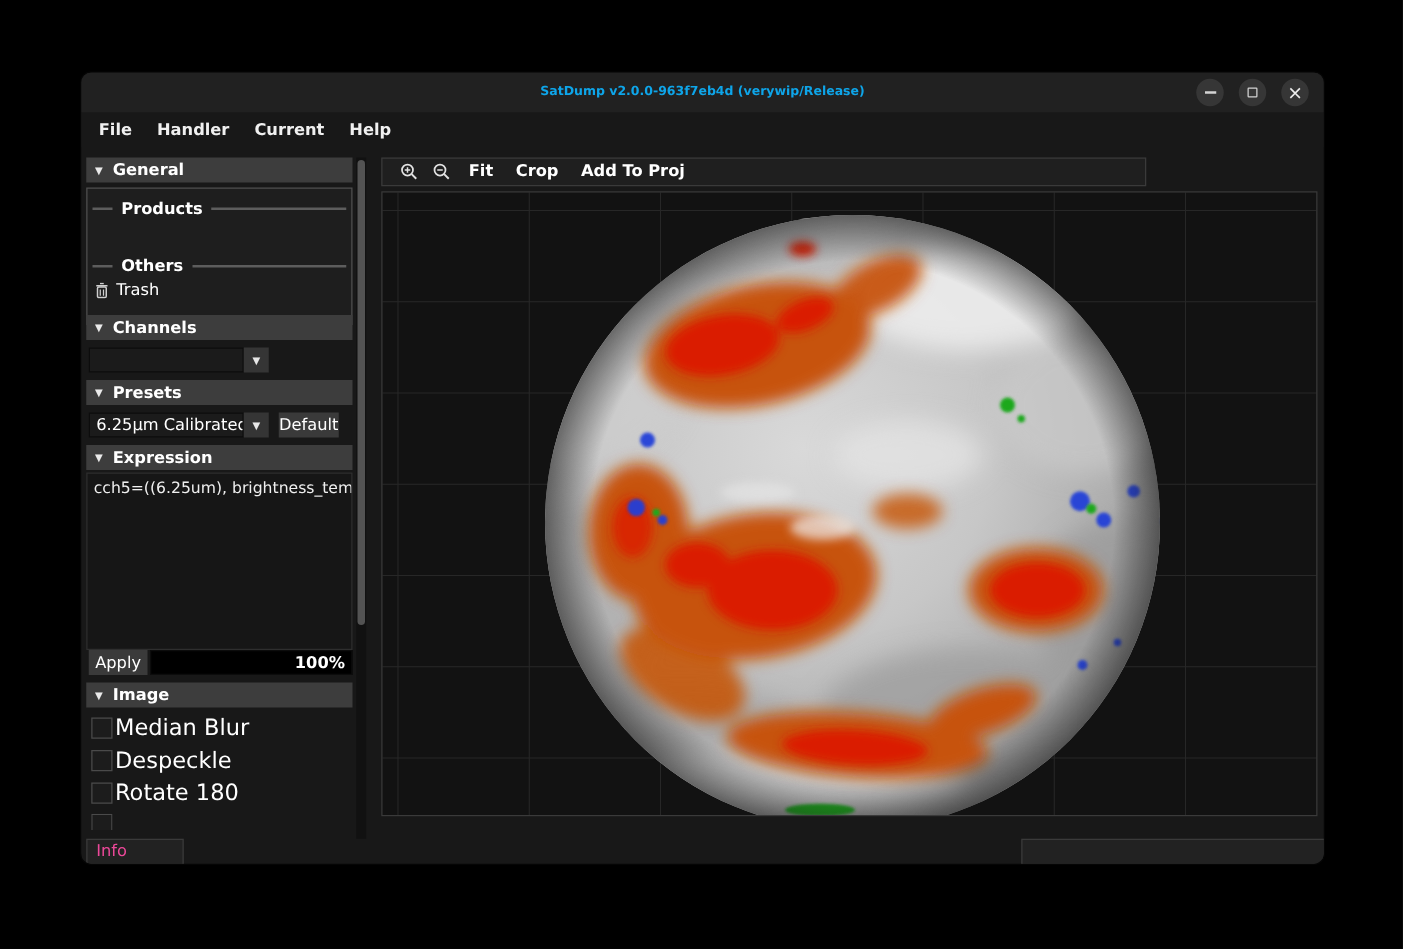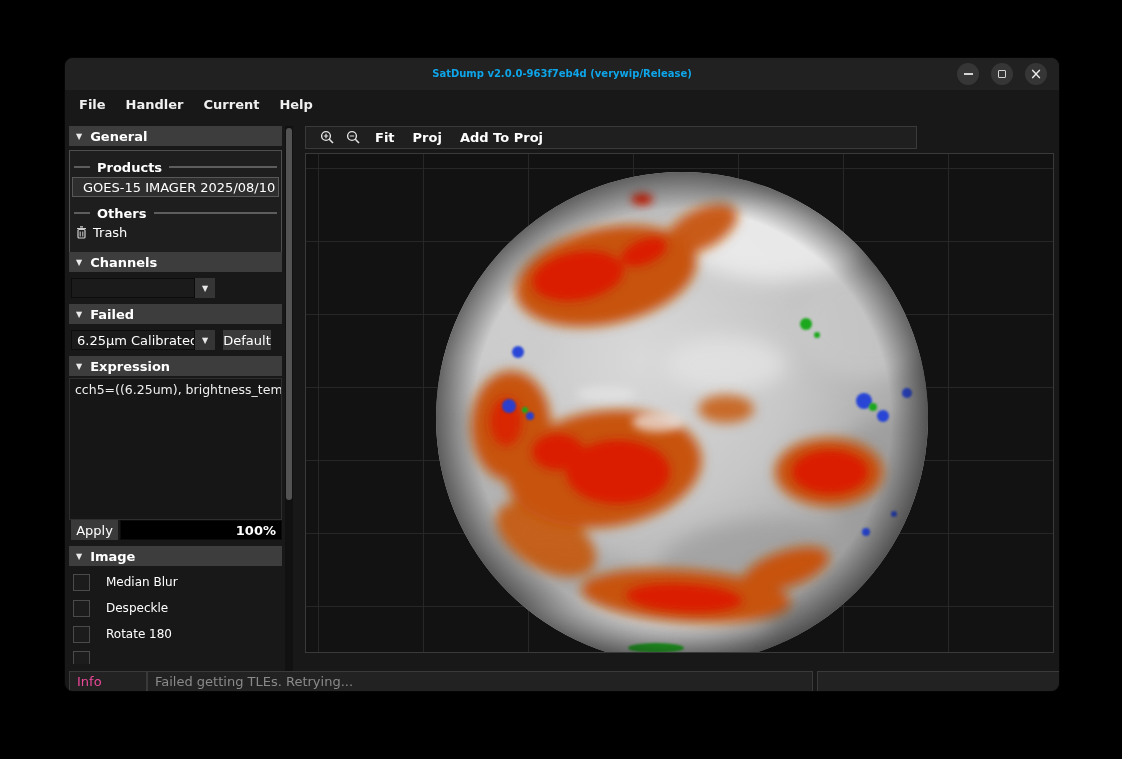--- a/index.html
+++ b/index.html
@@ -45,22 +45,22 @@
   .arrow-btn { position:absolute; width:20px; height:20px; background:#353535; display:flex;
                align-items:center; justify-content:center; font-size:8px; color:#e8e8e8; }
   .side-btn { position:absolute; height:20px; background:#3a3a3a; color:#fff; font-size:13px;
               display:flex; align-items:center; justify-content:center; }
   .textarea { position:absolute; top:252px; left:0; width:213px; height:142px; background:#161616;
               border:1px solid #2e2e2e; color:#efefef; font-size:12.5px; padding:3px 5px;
               white-space:nowrap; overflow:hidden; }
   .progress { position:absolute; top:394px; left:51px; width:162px; height:20px; background:#000000;
               border:1px solid #0c0c0c; color:#fff; font-size:13px; display:flex;
               align-items:center; justify-content:flex-end; padding-right:5px; font-weight:600; }
-  .check-row { position:absolute; left:4px; display:flex; align-items:center; gap:16px;
-               height:18px; color:#fff; font-size:12px; }
+  .check-row { position:absolute; left:4px; display:flex; align-items:center; gap:2px;
+               height:18px; color:#fff; font-size:18px; }
   .checkbox { width:17px; height:17px; background:#1c1c1c; border:1px solid #4a4a4a; flex:none; }
   .partial-check { position:absolute; top:525px; left:4px; width:17px; height:13px; overflow:hidden; }
   .scrollbar { position:absolute; left:216px; top:0; width:8px; height:545px; background:#111; }
   .scroll-thumb { position:absolute; top:2px; left:1px; width:6px; height:372px;
                   background:#535353; border-radius:3px; }
 
   
   .toolbar { position:absolute; left:240px; top:68px; width:612px; height:23px; background:#1f1f1f;
              border:1px solid #3a3a3a; display:flex; align-items:center; padding-left:8px; }
   .tool-icon-btn { width:26px; height:19px; display:flex; align-items:center; justify-content:center; }
@@ -117,27 +117,20 @@
         <span class="tri">▼</span>
         <span>General</span>
       </div>
 
       <div class="tree-frame">
         <div class="sep" style="top:6px;">
           <span class="line-l"></span>
           <span>Products</span>
           <span class="line-r"></span>
         </div>
-        <div class="tree-item goes-item">
-          <svg width="11" height="13" viewBox="0 0 11 13">
-            <path d="M1 1 h6 l3 3 v8 h-9 z" fill="#bdbdbd" stroke="#e8e8e8" stroke-width="1"></path>
-            <path d="M7 1 v3 h3" fill="none" stroke="#7a7a7a" stroke-width="1"></path>
-          </svg>
-          <span>GOES-15 IMAGER 2025/08/10</span>
-        </div>
         <div class="sep" style="top:52px;">
           <span class="line-l"></span>
           <span>Others</span>
           <span class="line-r"></span>
         </div>
         <div class="tree-item trash-item">
           <svg width="11" height="13" viewBox="0 0 11 13">
             <rect x="2" y="3.5" width="7" height="8.5" rx="1" fill="none" stroke="#cfcfcf" stroke-width="1.2"></rect>
             <line x1="1" y1="2.5" x2="10" y2="2.5" stroke="#cfcfcf" stroke-width="1.2"></line>
             <line x1="4" y1="0.8" x2="7" y2="0.8" stroke="#cfcfcf" stroke-width="1.2"></line>
@@ -154,21 +147,21 @@
       </div>
       <div class="combo" style="top:152px; left:2px; width:124px;">
         <span></span>
       </div>
       <div class="arrow-btn" style="top:152px; left:126px;">
         <span>▼</span>
       </div>
 
       <div class="hdr" style="top:178px;">
         <span class="tri">▼</span>
-        <span>Failed</span>
+        <span>Presets</span>
       </div>
       <div class="combo" style="top:204px; left:2px; width:124px;">
         <span>6.25μm Calibrated W</span>
       </div>
       <div class="arrow-btn" style="top:204px; left:126px;">
         <span>▼</span>
       </div>
       <div class="side-btn" style="top:204px; left:154px; width:48px;">
         <span>Default</span>
       </div>
@@ -222,21 +215,21 @@
         </svg>
       </div>
       <div class="tool-icon-btn">
         <svg width="15" height="15" viewBox="0 0 15 15">
           <circle cx="6" cy="6" r="4.4" fill="none" stroke="#e2e2e2" stroke-width="1.4"></circle>
           <line x1="9.3" y1="9.3" x2="13" y2="13" stroke="#e2e2e2" stroke-width="1.6"></line>
           <line x1="3.8" y1="6" x2="8.2" y2="6" stroke="#e2e2e2" stroke-width="1.2"></line>
         </svg>
       </div>
       <span class="tool-btn">Fit</span>
-      <span class="tool-btn">Proj</span>
+      <span class="tool-btn">Crop</span>
       <span class="tool-btn">Add To Proj</span>
     </div>
 
     <div class="viewer">
       <svg class="earth" width="747" height="498" viewBox="0 0 747 498">
         <defs>
           <radialGradient id="gBase" cx="42%" cy="38%" r="68%">
             <stop offset="0" stop-color="#d9d9d9"></stop>
             <stop offset="0.45" stop-color="#c7c7c7"></stop>
             <stop offset="0.75" stop-color="#aeaeae"></stop>
@@ -341,20 +334,17 @@
         </g>
 
         <circle cx="376" cy="264" r="246" fill="url(#gRim)"></circle>
       </svg>
     </div>
 
     <div class="statusbar">
       <div class="sb-box sb-info">
         <span>Info</span>
       </div>
-      <div class="sb-box sb-msg">
-        <span>Failed getting TLEs. Retrying...</span>
-      </div>
       <div class="sb-box sb-right"></div>
     </div>
 
   </div>
 </div>
 
 </body></html>

